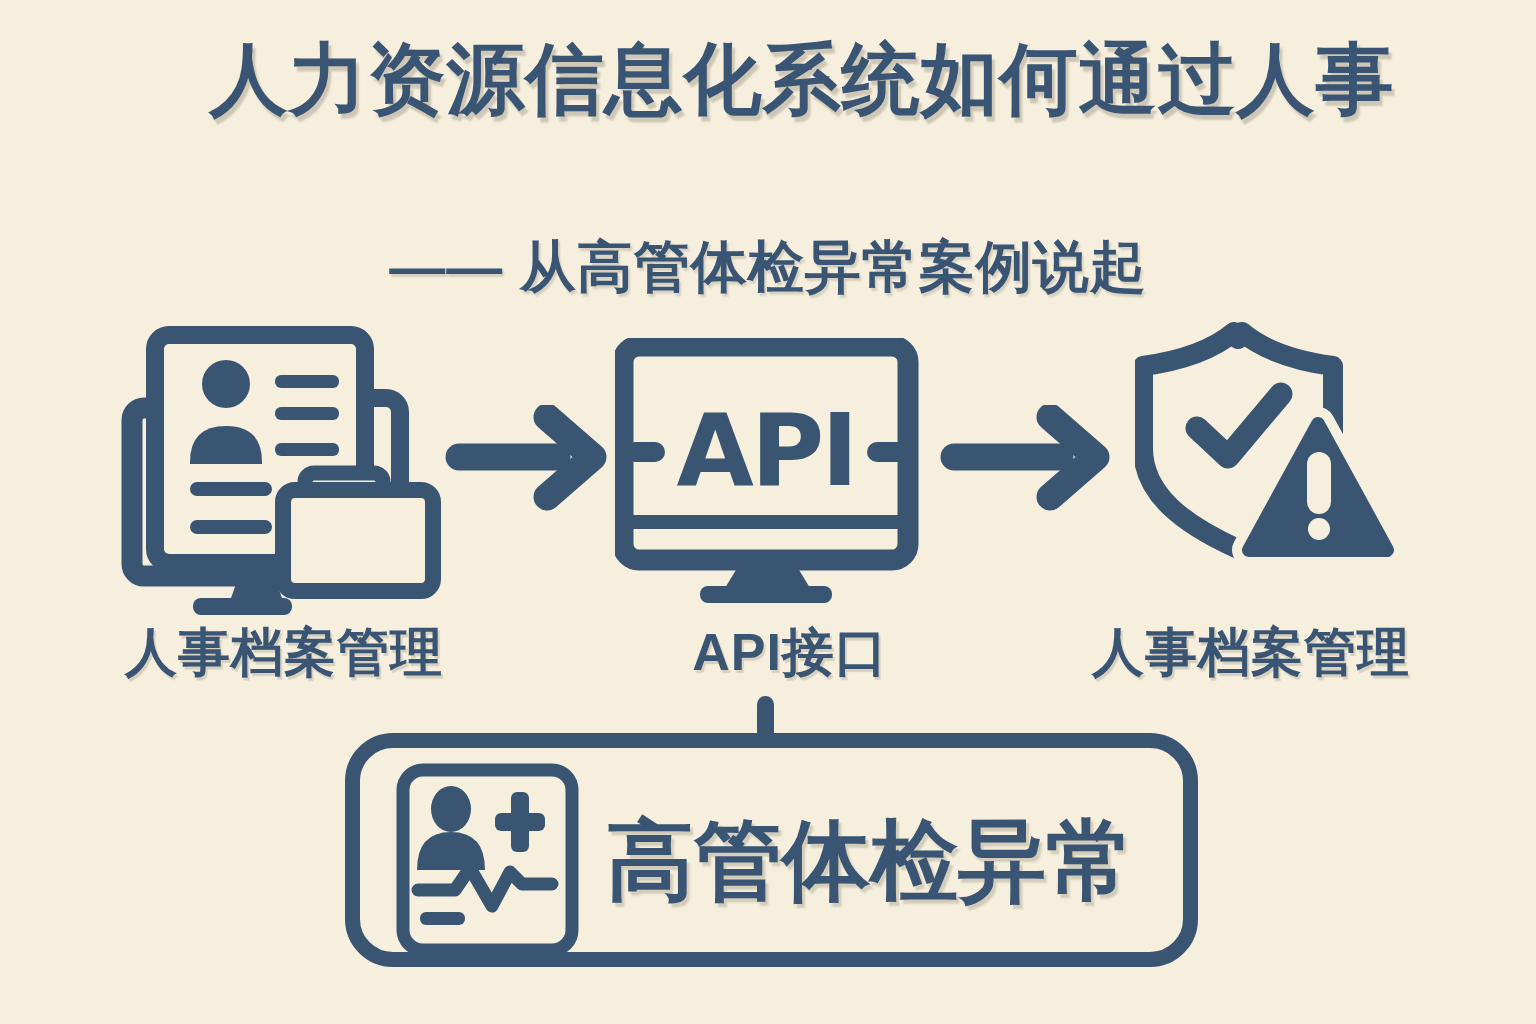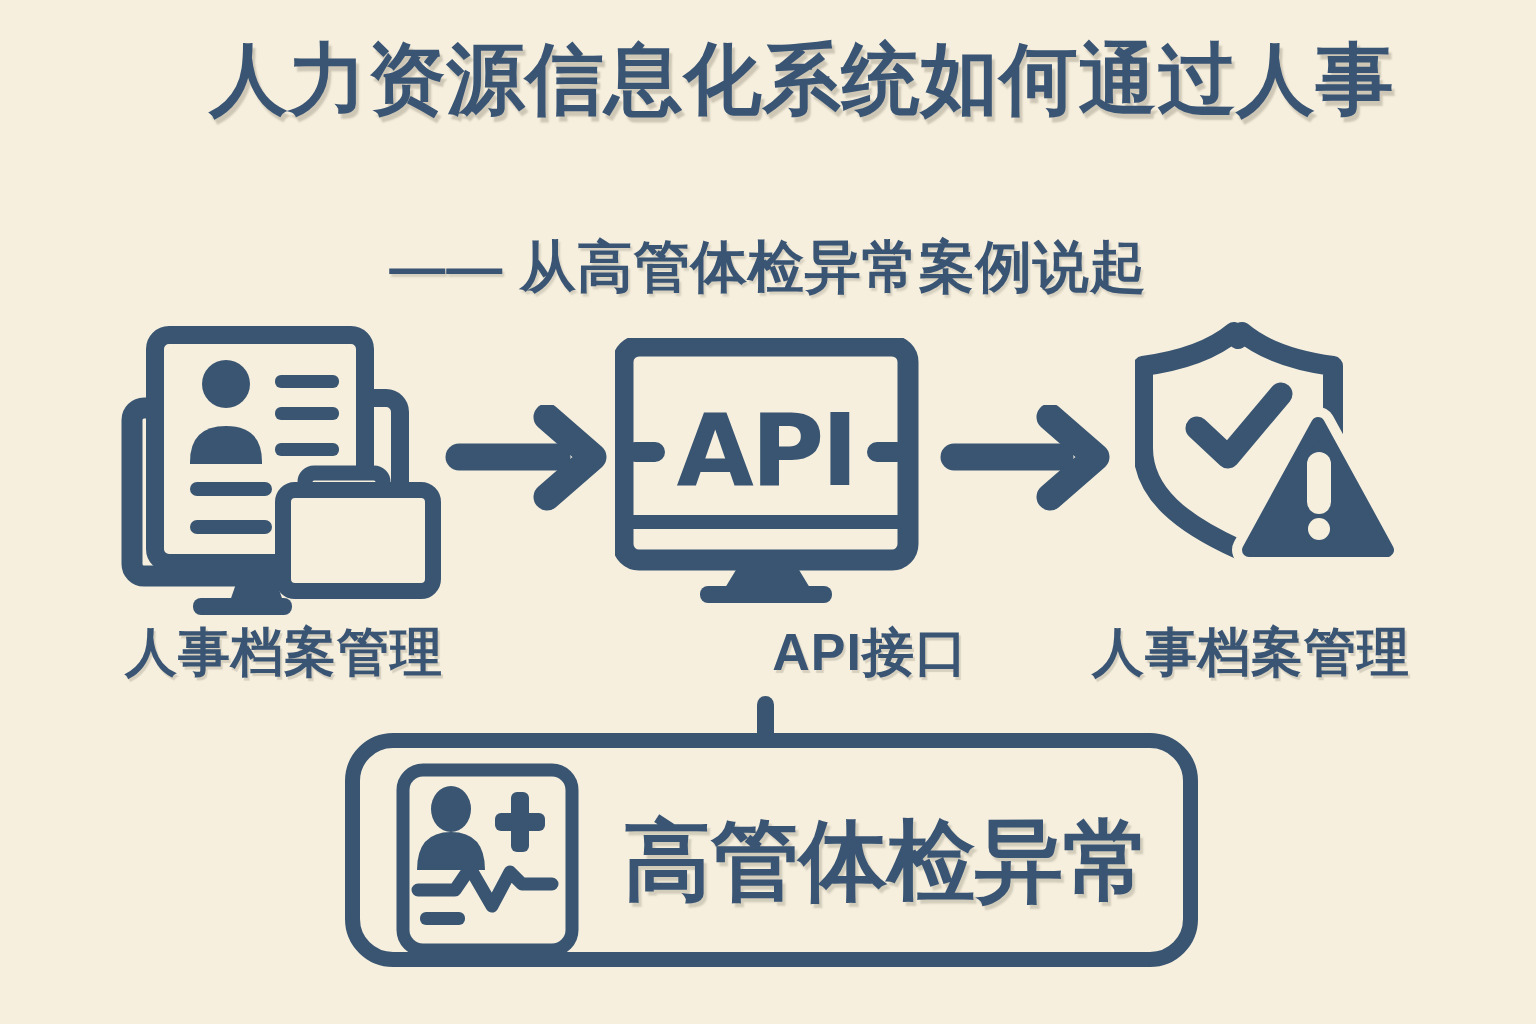--- a/index.html
+++ b/index.html
@@ -28,35 +28,35 @@
   }
   
   .flow-label{
     top:618px;width:380px;text-align:center;
     font-weight:700;font-size:52px;letter-spacing:1px;
     color:#3a5574;
     text-shadow:2px 3px 1px rgba(105,98,80,0.22);
     white-space:nowrap;
   }
   #label-files{left:94px;}
-  #label-api{left:588px;text-align:right;}
+  #label-api{left:600px;}
   #label-risk{left:1061px;}
   svg{display:block;}
   
   .connector{
     left:757px;top:696px;width:17px;height:46px;
     background:#395572;border-radius:9px 9px 0 0;
   }
   .callout-box{
     left:345px;top:733px;width:853px;height:234px;
     border:15px solid #395572;border-radius:48px;
     box-sizing:border-box;
   }
   .callout-label{
-    left:606px;top:802px;width:545px;text-align:right;
+    left:606px;top:802px;width:545px;text-align:left;
     font-weight:700;font-size:88px;letter-spacing:0px;
     color:#3a5574;white-space:nowrap;
     text-shadow:3px 4px 2px rgba(105,98,80,0.25);
   }
   .api-text{
     font-family:"DejaVu Sans","Liberation Sans",sans-serif;
     font-weight:bold;
   }
 </style>
 </head>

